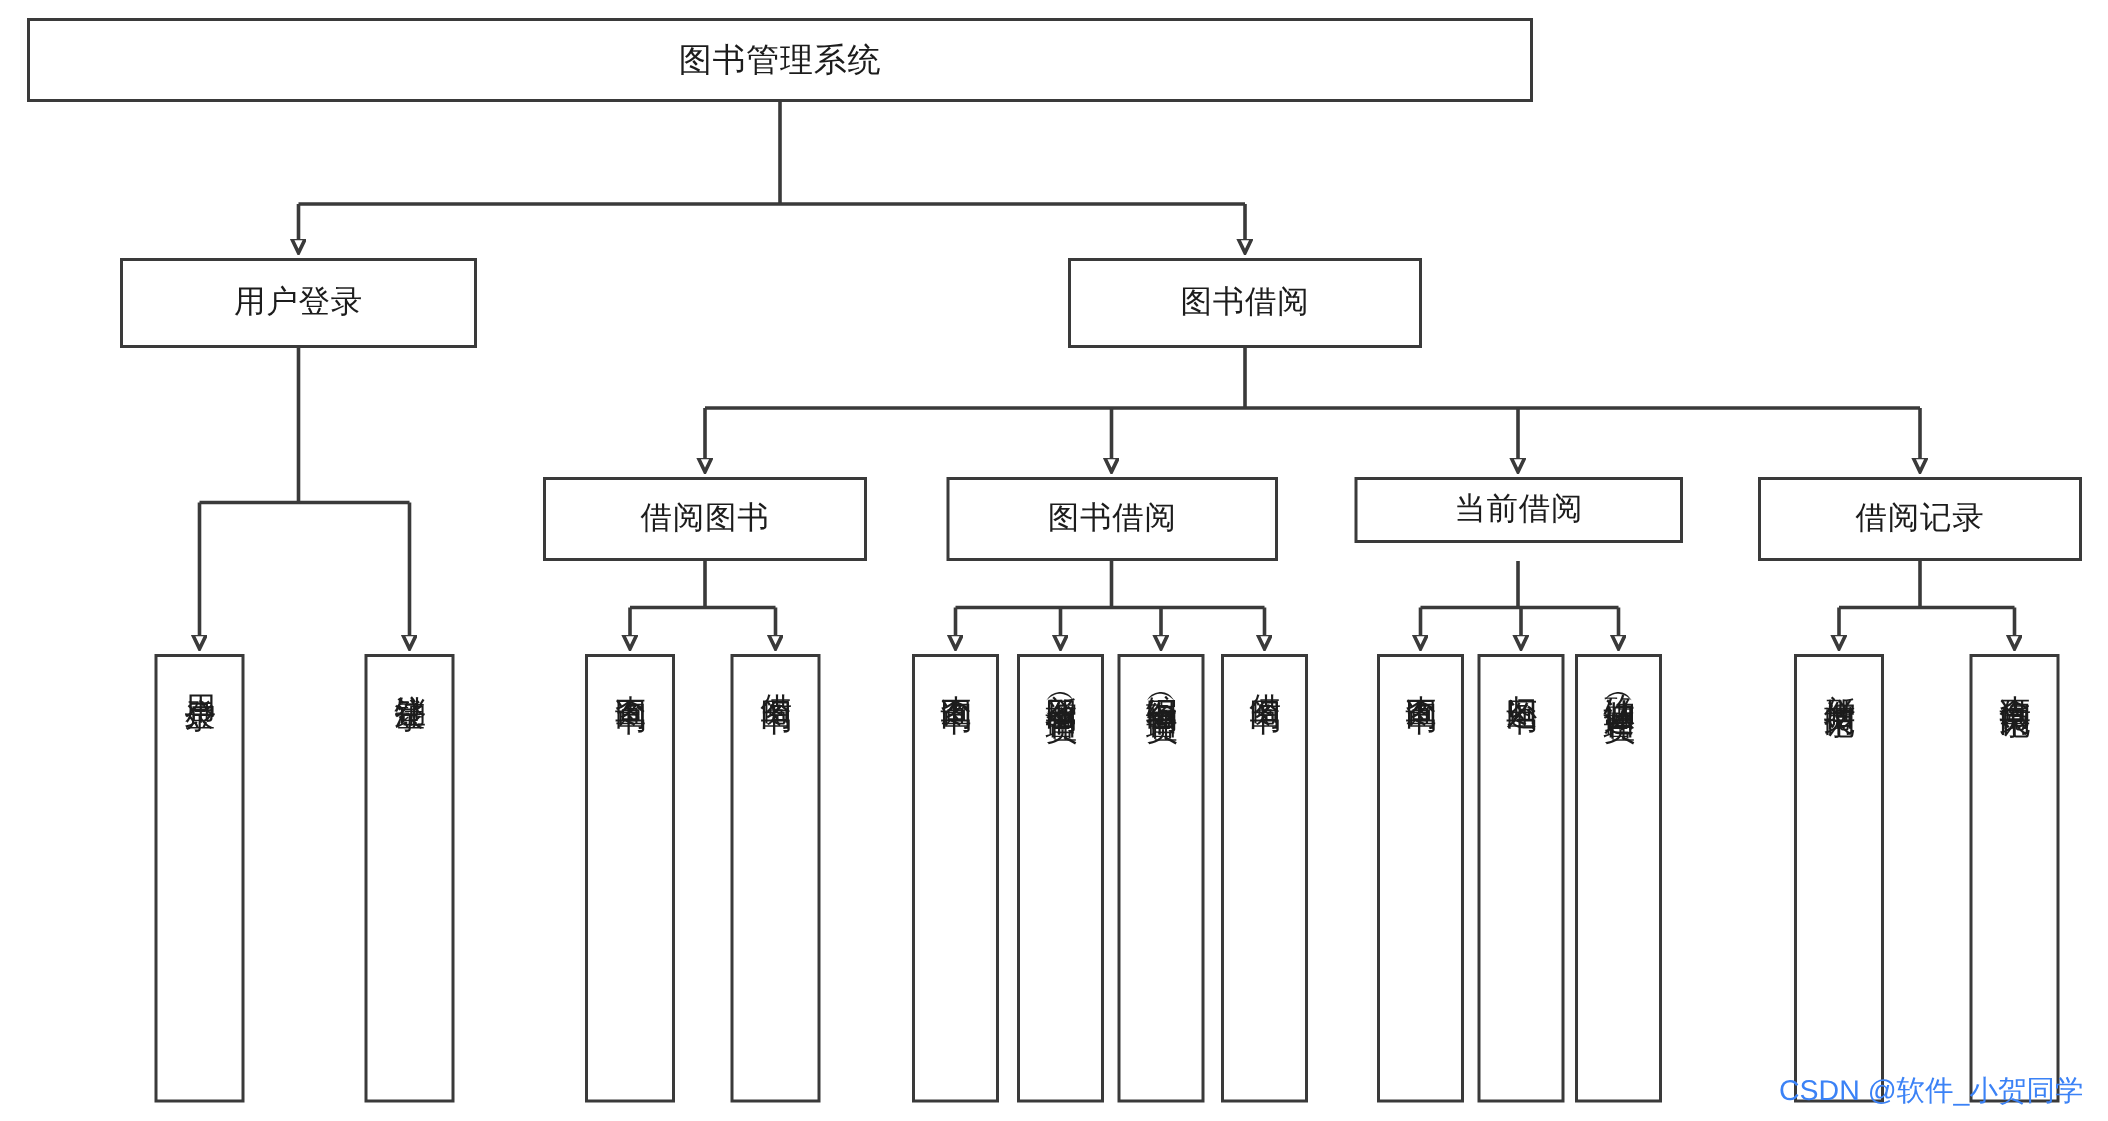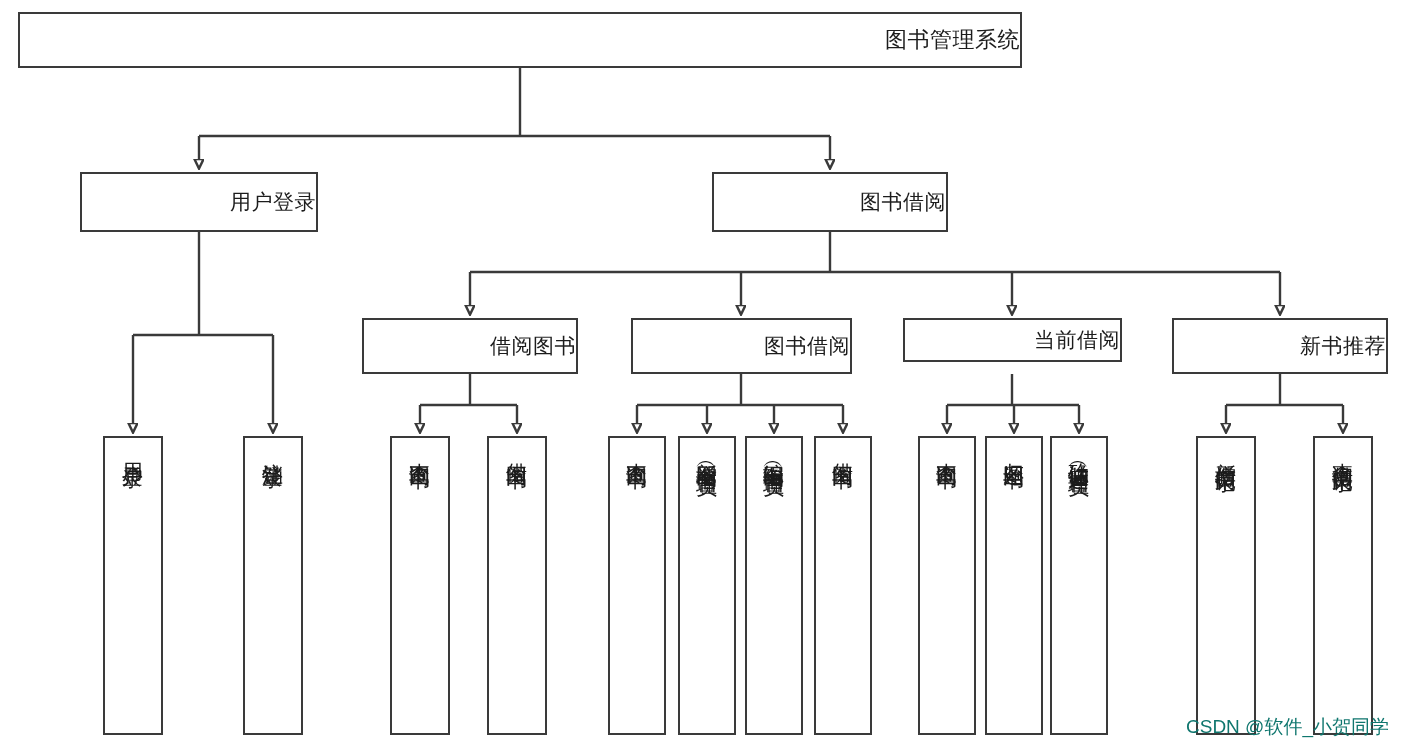--- a/index.html
+++ b/index.html
@@ -17,21 +17,21 @@
     background: #ffffff;
     overflow: hidden;
   }
   .node {
     position: absolute;
     box-sizing: border-box;
     background: #ffffff;
     border: 2px solid #3a3a3a;
     display: flex;
     align-items: center;
-    justify-content: flex-end;
+    justify-content: center;
     color: #1c1c1c;
   }
   .node .label {
     display: block;
     text-align: center;
     line-height: 1.12;
     letter-spacing: 0.5px;
   }
   
   .node.horiz .label {
@@ -64,21 +64,21 @@
   svg#wires path, svg#wires line {
     stroke: #3a3a3a;
     stroke-width: 2.4;
     fill: none;
   }
   .watermark {
     position: absolute;
     left: 1186px;
     top: 714px;
     font-size: 19px;
-    color: #0f766e;
+    color: #3b82f6;
     white-space: nowrap;
     font-family: "Liberation Sans", "DejaVu Sans", sans-serif;
   }
 </style>
 </head>
 <body>
 
 <div id="canvas">
 
   <svg id="wires" viewBox="0 0 1405 747">
@@ -143,21 +143,21 @@
   <div class="node horiz" style="left:362px; top:318px; width:216px; height:56px;">
     <span class="label">借阅图书</span>
   </div>
   <div class="node horiz" style="left:631px; top:318px; width:221px; height:56px;">
     <span class="label">图书借阅</span>
   </div>
   <div class="node horiz" style="left:903px; top:318px; width:219px; height:44px;">
     <span class="label">当前借阅</span>
   </div>
   <div class="node horiz" style="left:1172px; top:318px; width:216px; height:56px;">
-    <span class="label">新书推荐</span>
+    <span class="label">借阅记录</span>
   </div>
 
   <div id="leaf-layer">
       <div class="node vert" style="left: 103px; top: 436px; width: 60px; height: 299px;">
         <span class="label">用户登录</span>
       </div>
       <div class="node vert" style="left: 243px; top: 436px; width: 60px; height: 299px;">
         <span class="label">注销登录</span>
       </div>
       <div class="node vert" style="left: 390px; top: 436px; width: 60px; height: 299px;">

